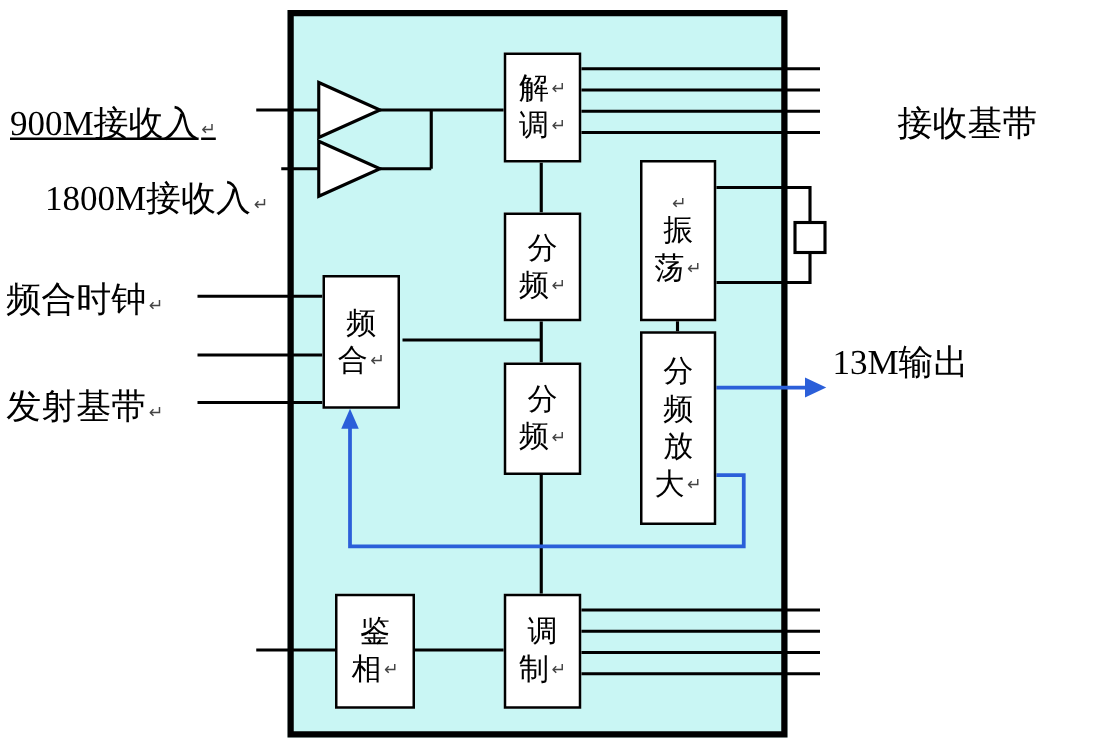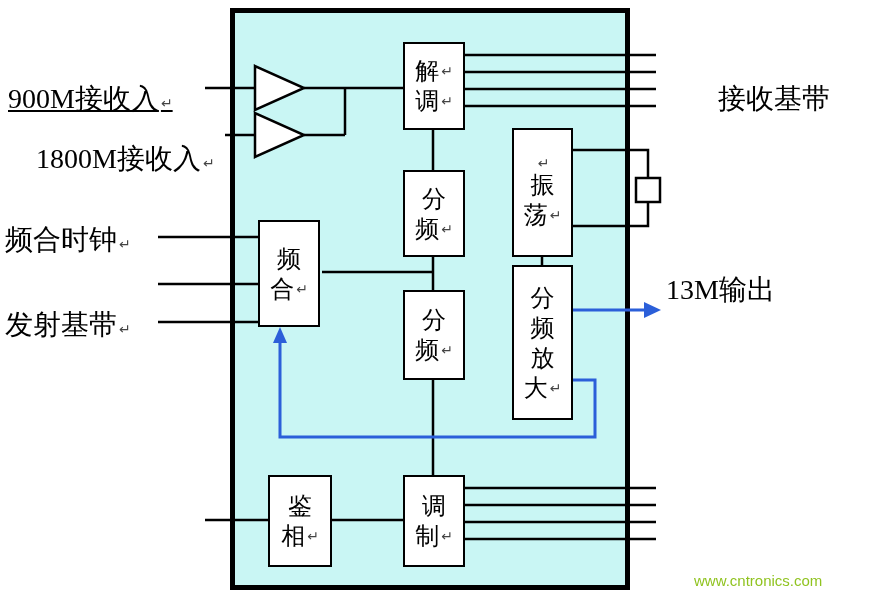--- a/index.html
+++ b/index.html
@@ -200,15 +200,14 @@
   </div>
 
   <div class="lbl" id="lbl-rx900"><span>900M接收入</span><span class="ret">↵</span></div>
   <div class="lbl" id="lbl-rx1800"><span>1800M接收入</span><span class="ret">↵</span></div>
   <div class="lbl" id="lbl-sclk"><span>频合时钟</span><span class="ret">↵</span></div>
   <div class="lbl" id="lbl-srst"><span>发射基带</span><span class="ret">↵</span></div>
 
   <div class="lbl" id="lbl-rxbb"><span>接收基带</span></div>
   <div class="lbl" id="lbl-13m"><span>13M输出</span></div>
 
-  <div class="watermark">www.cntronics.com</div>
 
 </div>
 
 </body></html>

